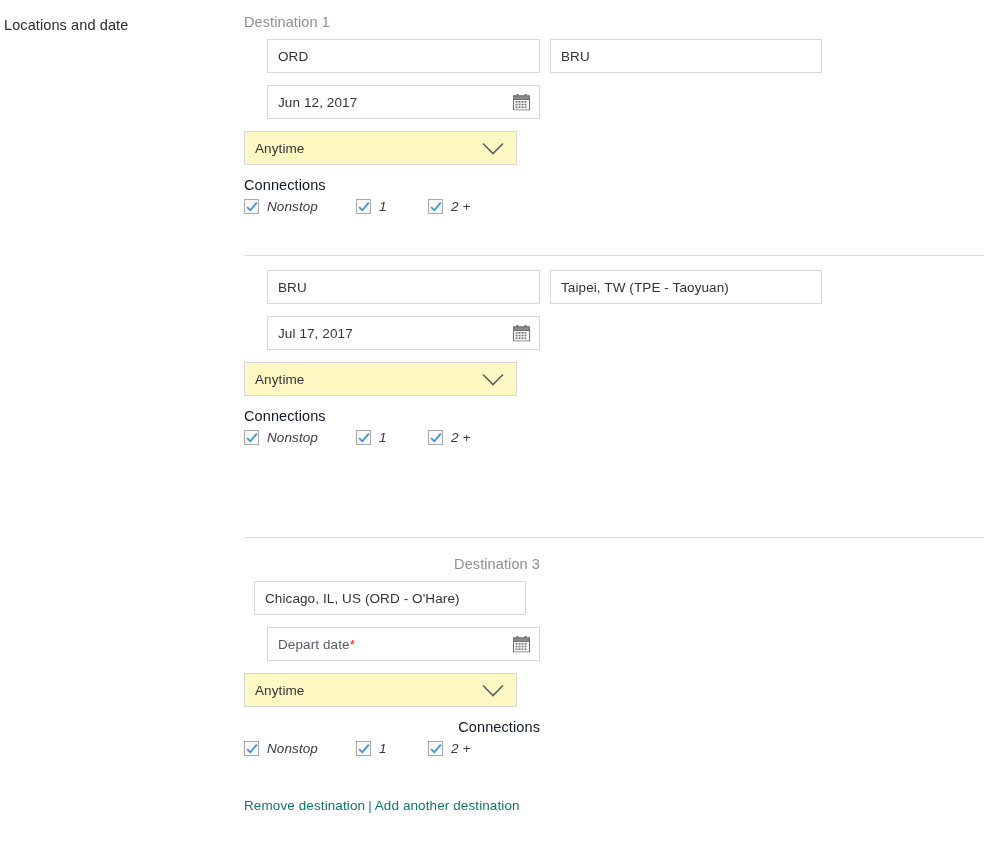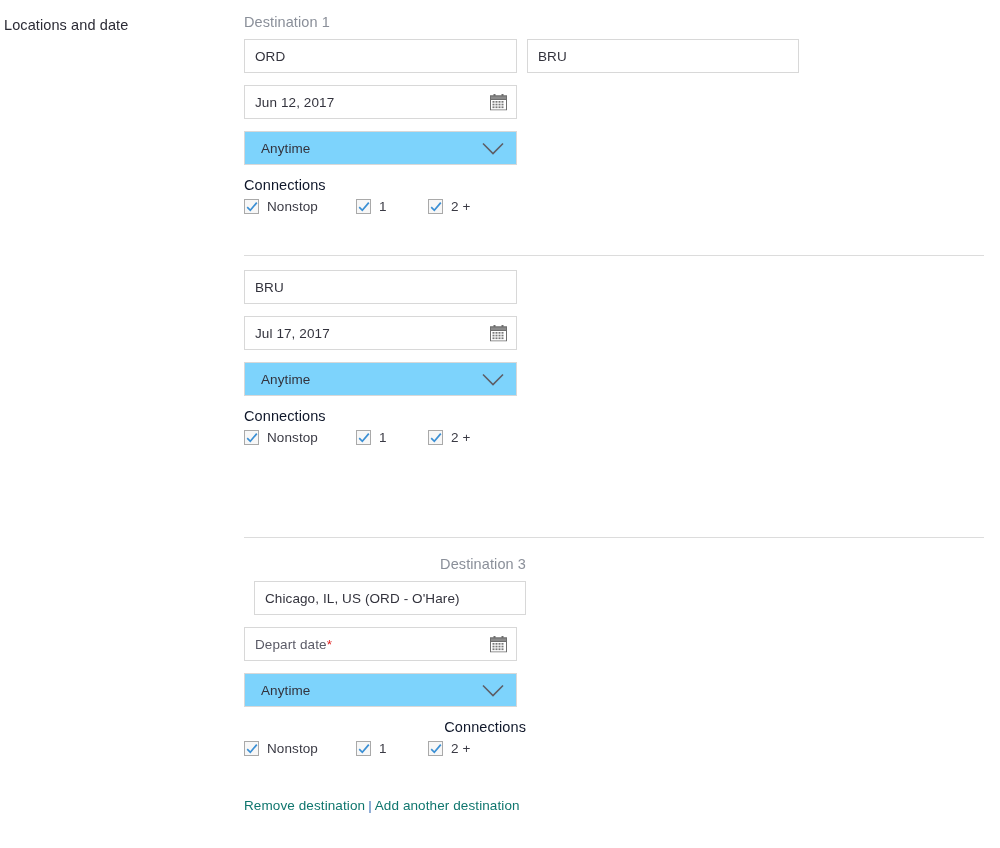--- a/index.html
+++ b/index.html
@@ -56,20 +56,21 @@
   }
 
   .field {
     position: relative;
     height: 34px;
     border: 1px solid #d8d8d8;
     background: #ffffff;
     display: flex;
     align-items: center;
     padding: 0 10px;
+    margin-left: 23px;
   }
 
   .field.left  { width: 273px; }
   .field.right { width: 272px; margin-left: 10px; }
 
   .field-text {
     font-size: 13.5px;
     color: #33333d;
     letter-spacing: 0.1px;
     white-space: nowrap;
@@ -89,24 +90,24 @@
     width: 17px;
     height: 17px;
   }
 
   
   .select-field {
     position: relative;
     width: 273px;
     height: 34px;
     border: 1px solid #d8d8d8;
-    background: #7dd3fc;
+    background: #fef9c3;
     display: flex;
     align-items: center;
-    padding: 0 16px;
+    padding: 0 10px;
     margin-bottom: 12px;
     cursor: pointer;
   }
 
   .chev {
     position: absolute;
     right: 12px;
     top: 50%;
     transform: translateY(-50%);
     width: 22px;
@@ -119,20 +120,21 @@
     color: #0f172a;
     letter-spacing: 0.1px;
     margin-top: 4px;
     margin-bottom: 6px;
     white-space: nowrap;
   }
 
   .conn-row {
     position: relative;
     height: 20px;
+    font-style: italic;
   }
 
   .cb-item {
     position: absolute;
     top: 0;
     display: flex;
     align-items: center;
     cursor: pointer;
     white-space: nowrap;
   }
@@ -252,20 +254,23 @@
               </svg>
             </span>
             <span class="cb-label">2 +</span>
           </div>
         </div>
       </div>
       <div class="dest-block" style="position: absolute; top: 270px; left: 0px;">
         <div class="field-row">
           <div class="field left">
             <span class="field-text">BRU</span>
+          </div>
+          <div class="field right">
+            <span class="field-text">Taipei, TW (TPE - Taoyuan)</span>
           </div>
         </div>
         <div class="field-row">
           <div class="field left">
             <span class="field-text">Jul 17, 2017</span>
             <span class="cal-icon"><svg width="17" height="17" viewBox="0 0 17 17">
                 <rect x="3.5" y="0.5" width="2" height="3" fill="#6e6e6e"></rect>
                 <rect x="11.5" y="0.5" width="2" height="3" fill="#6e6e6e"></rect>
                 <rect x="0.5" y="2.5" width="16" height="14" fill="#ffffff" stroke="#6e6e6e"></rect>
                 <rect x="0.5" y="2.5" width="16" height="3.5" fill="#8c8c8c" stroke="#6e6e6e"></rect>

